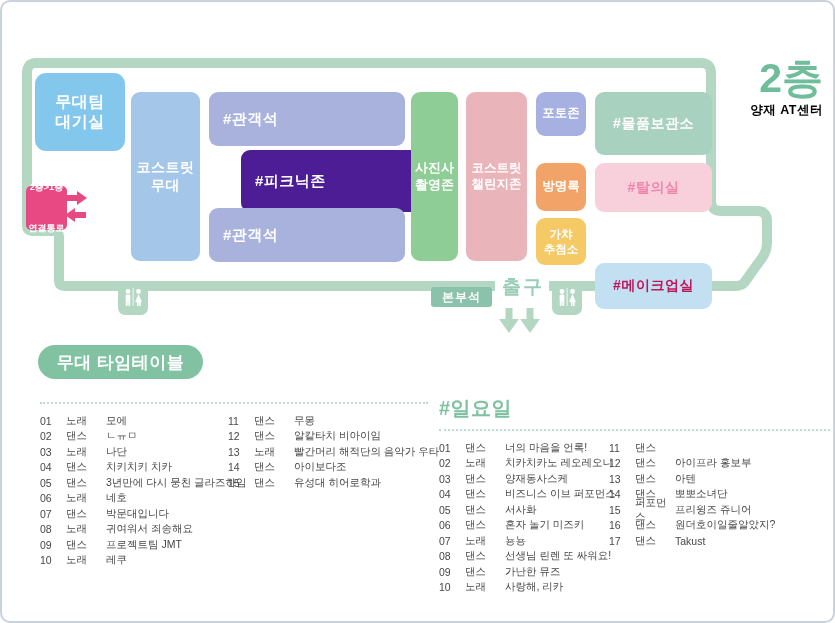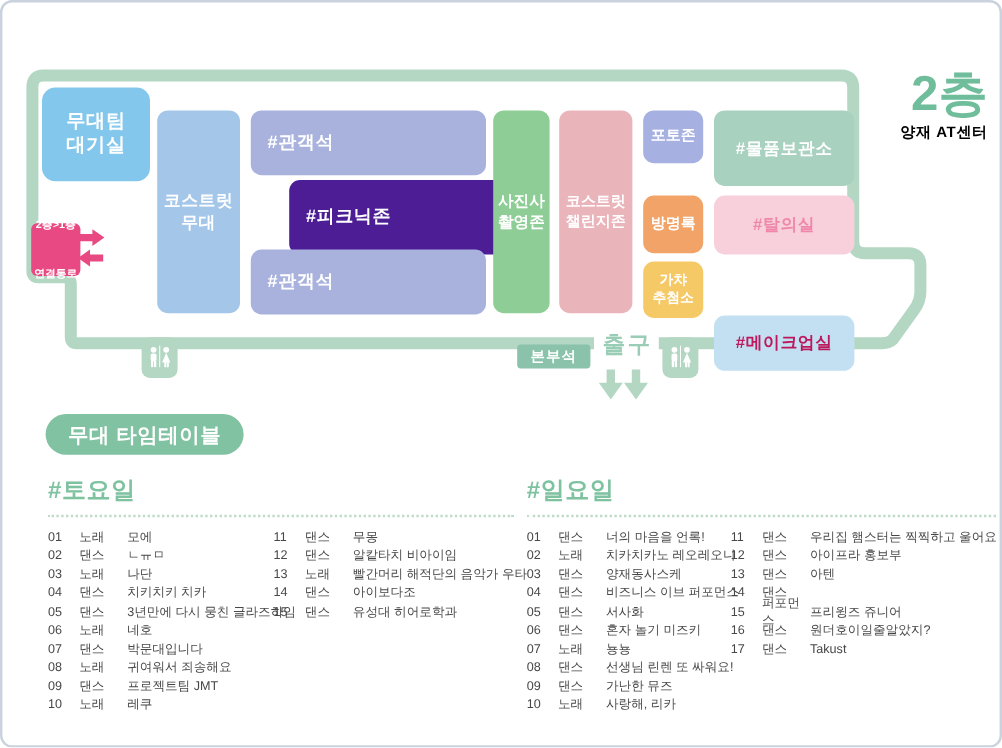--- a/index.html
+++ b/index.html
@@ -182,21 +182,20 @@
       <div>연결통로</div>
     </div>
 
     <div class="hq-badge">본부석</div>
     <div class="exit-label">출구</div>
   </div>
 
   <div class="tt-badge">무대 타임테이블</div>
 
   <div class="day day-sat">
-    <h2>#토요일</h2>
     <div class="dotted"></div>
     <div class="cols">
       <div class="colA">
           <div class="tt-row">
             <span class="tt-no">01</span>
             <span class="tt-cat">노래</span>
             <span class="tt-title">모에</span>
           </div>
           <div class="tt-row">
             <span class="tt-no">02</span>
@@ -327,35 +326,35 @@
           <div class="tt-row">
             <span class="tt-no">10</span>
             <span class="tt-cat">노래</span>
             <span class="tt-title">사랑해, 리카</span>
           </div>
         </div>
       <div class="colB">
           <div class="tt-row">
             <span class="tt-no">11</span>
             <span class="tt-cat">댄스</span>
-            <span class="tt-title">우리집 햄스터는 찍찍하고 울어요</span>
           </div>
           <div class="tt-row">
             <span class="tt-no">12</span>
             <span class="tt-cat">댄스</span>
             <span class="tt-title">아이프라 홍보부</span>
           </div>
           <div class="tt-row">
             <span class="tt-no">13</span>
             <span class="tt-cat">댄스</span>
             <span class="tt-title">아텐</span>
           </div>
           <div class="tt-row">
             <span class="tt-no">14</span>
             <span class="tt-cat">댄스</span>
+            <span class="tt-title">뽀뽀소녀단</span>
           </div>
           <div class="tt-row">
             <span class="tt-no">15</span>
             <span class="tt-cat">퍼포먼스</span>
             <span class="tt-title">프리윙즈 쥬니어</span>
           </div>
           <div class="tt-row">
             <span class="tt-no">16</span>
             <span class="tt-cat">댄스</span>
             <span class="tt-title">원더호이일줄알았지?</span>

